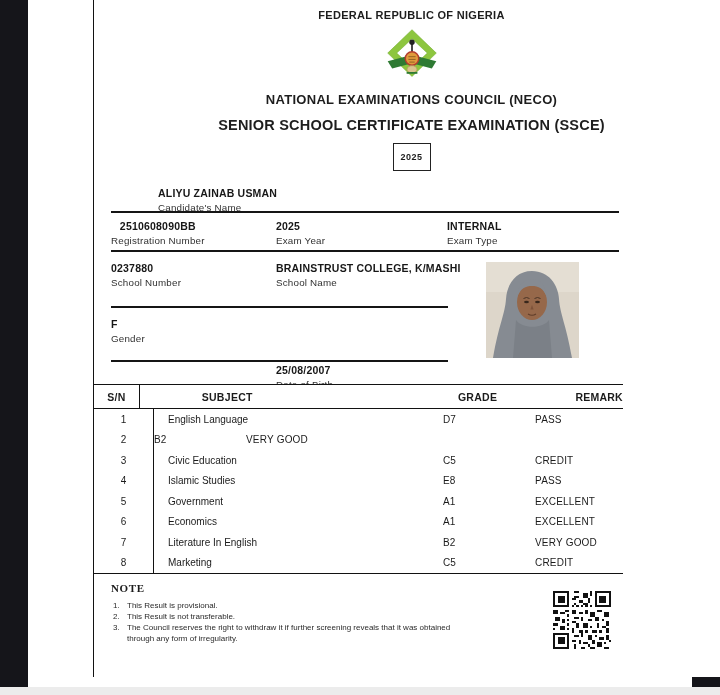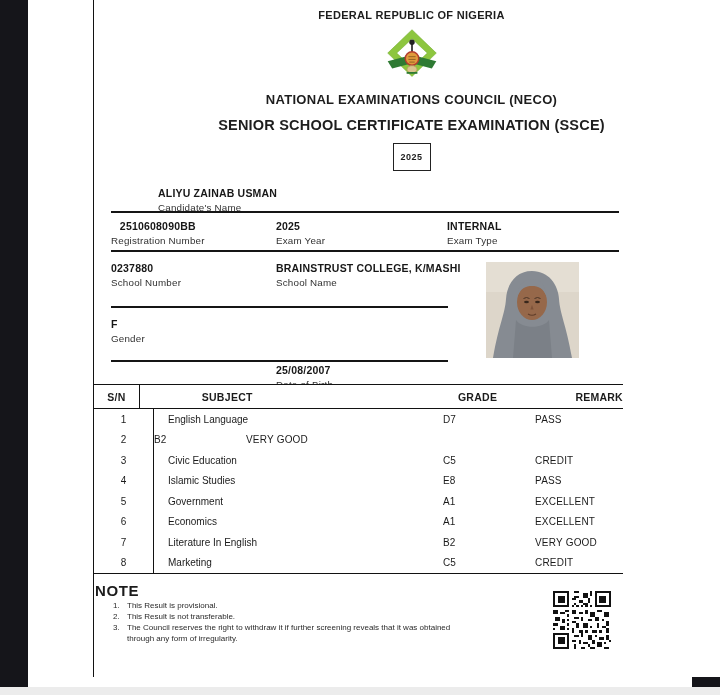--- a/index.html
+++ b/index.html
@@ -42,21 +42,21 @@
   .trow { display:flex; align-items:stretch; }
   .thead { height:24px; border-bottom:1.6px solid #121212; font-weight:bold; font-size:10.5px; letter-spacing:.3px;gap:48px; }
   .tbody-row { height:20.5px; font-size:10px; }
   .c-sn { width:60px; display:flex; align-items:center; justify-content:center;
           border-right:1.6px solid #121212; }
   .c-subject { width:289px; display:flex; align-items:center; padding-left:14px; }
   .c-grade { width:92px; display:flex; align-items:center; }
   .c-remark { flex:1; display:flex; align-items:center; letter-spacing:.2px; }
 
   
-  .note-title { position:absolute; top:582px; left:1px; font-size:15px; font-weight:bold; letter-spacing:.6px; }
+  .note-title { position:absolute; top:582px; left:17px; font-size:11px; font-weight:bold; letter-spacing:.6px;font-family:Liberation Serif, serif; }
   .note-list { position:absolute; top:601px; left:19px; width:352px; }
   .note-item { display:flex; font-size:8px; line-height:10.5px; color:#2a2a2a; margin-bottom:.5px; }
   .note-num { width:14px; flex:0 0 14px; }
   .note-text { flex:1; }
   .qr { position:absolute; left:459px; top:591px; width:58px; height:58px; }
 </style>
 </head>
 <body>
 
 <div class="edge-strip edge-left"></div>

